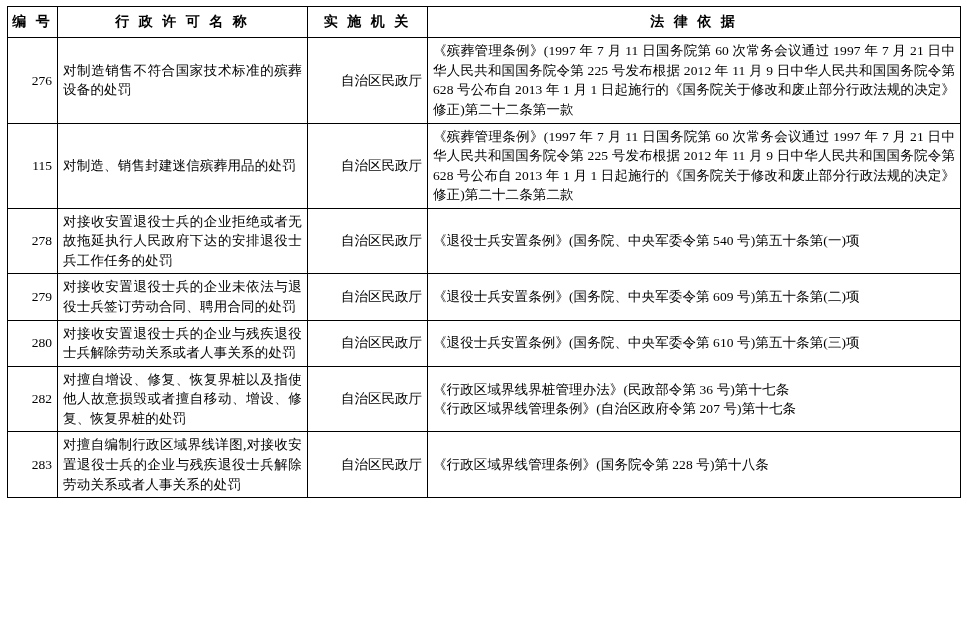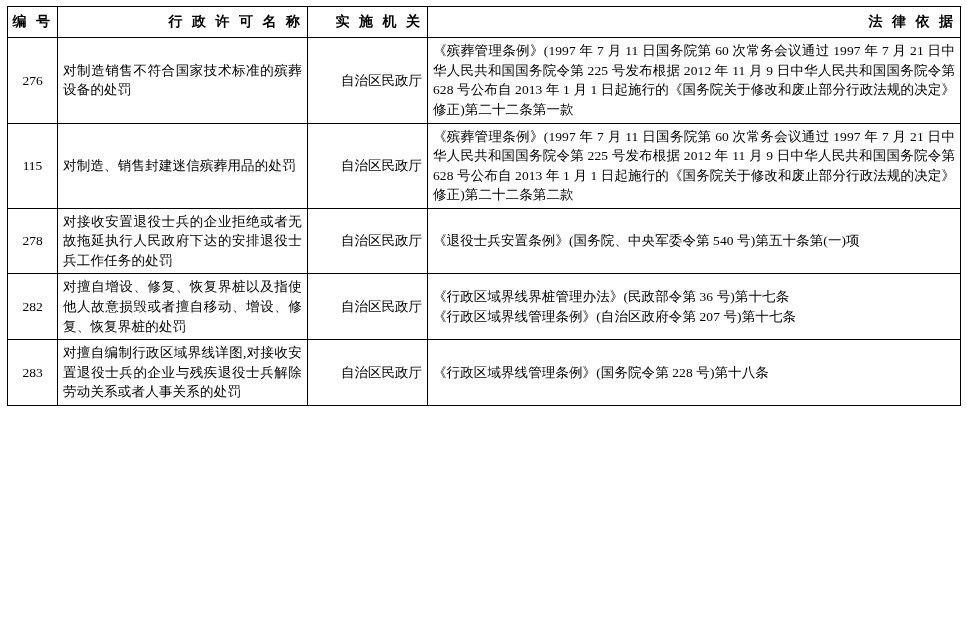--- a/index.html
+++ b/index.html
@@ -28,33 +28,33 @@
   }
   table.permit-table th,
   table.permit-table td {
     border: 1px solid #000000;
     vertical-align: middle;
     padding: 3px 5px;
     font-size: 13.5px;
     line-height: 1.45;
   }
   table.permit-table thead th {
-    text-align: right;
+    text-align: center;
     font-weight: bold;
     letter-spacing: 3px;
     padding: 5px 4px;
     font-size: 14px;
   }
   col.c-no    { width: 50px; }
   col.c-name  { width: 250px; }
   col.c-org   { width: 120px; }
   col.c-basis { width: 533px; }
 
   td.cell-no {
-    text-align: center;
+    text-align: right;
     font-size: 13.5px;
   }
   td.cell-name {
     text-align: justify;
     text-justify: inter-ideograph;
     font-size: 13.5px;
     letter-spacing: 0.2px;
   }
   td.cell-org {
     text-align: right;
@@ -101,20 +101,32 @@
         <td class="cell-org">自治区民政厅</td>
         <td class="cell-basis">《殡葬管理条例》(1997 年 7 月 11 日国务院第 60 次常务会议通过 1997 年 7 月 21 日中华人民共和国国务院令第 225 号发布根据 2012 年 11 月 9 日中华人民共和国国务院令第 628 号公布自 2013 年 1 月 1 日起施行的《国务院关于修改和废止部分行政法规的决定》修正)第二十二条第二款</td>
       </tr>
       <tr>
         <td class="cell-no">278</td>
         <td class="cell-name">对接收安置退役士兵的企业拒绝或者无故拖延执行人民政府下达的安排退役士兵工作任务的处罚</td>
         <td class="cell-org">自治区民政厅</td>
         <td class="cell-basis">《退役士兵安置条例》(国务院、中央军委令第 540 号)第五十条第(一)项</td>
       </tr>
       <tr>
+        <td class="cell-no">279</td>
+        <td class="cell-name">对接收安置退役士兵的企业未依法与退役士兵签订劳动合同、聘用合同的处罚</td>
+        <td class="cell-org">自治区民政厅</td>
+        <td class="cell-basis">《退役士兵安置条例》(国务院、中央军委令第 609 号)第五十条第(二)项</td>
+      </tr>
+      <tr>
+        <td class="cell-no">280</td>
+        <td class="cell-name">对接收安置退役士兵的企业与残疾退役士兵解除劳动关系或者人事关系的处罚</td>
+        <td class="cell-org">自治区民政厅</td>
+        <td class="cell-basis">《退役士兵安置条例》(国务院、中央军委令第 610 号)第五十条第(三)项</td>
+      </tr>
+      <tr>
         <td class="cell-no">282</td>
         <td class="cell-name">对擅自增设、修复、恢复界桩以及指使他人故意损毁或者擅自移动、增设、修复、恢复界桩的处罚</td>
         <td class="cell-org">自治区民政厅</td>
         <td class="cell-basis">
             <span class="basis-line">《行政区域界线界桩管理办法》(民政部令第 36 号)第十七条</span>
             <span class="basis-line">《行政区域界线管理条例》(自治区政府令第 207 号)第十七条</span>
           </td>
       </tr>
       <tr>
         <td class="cell-no">283</td>

